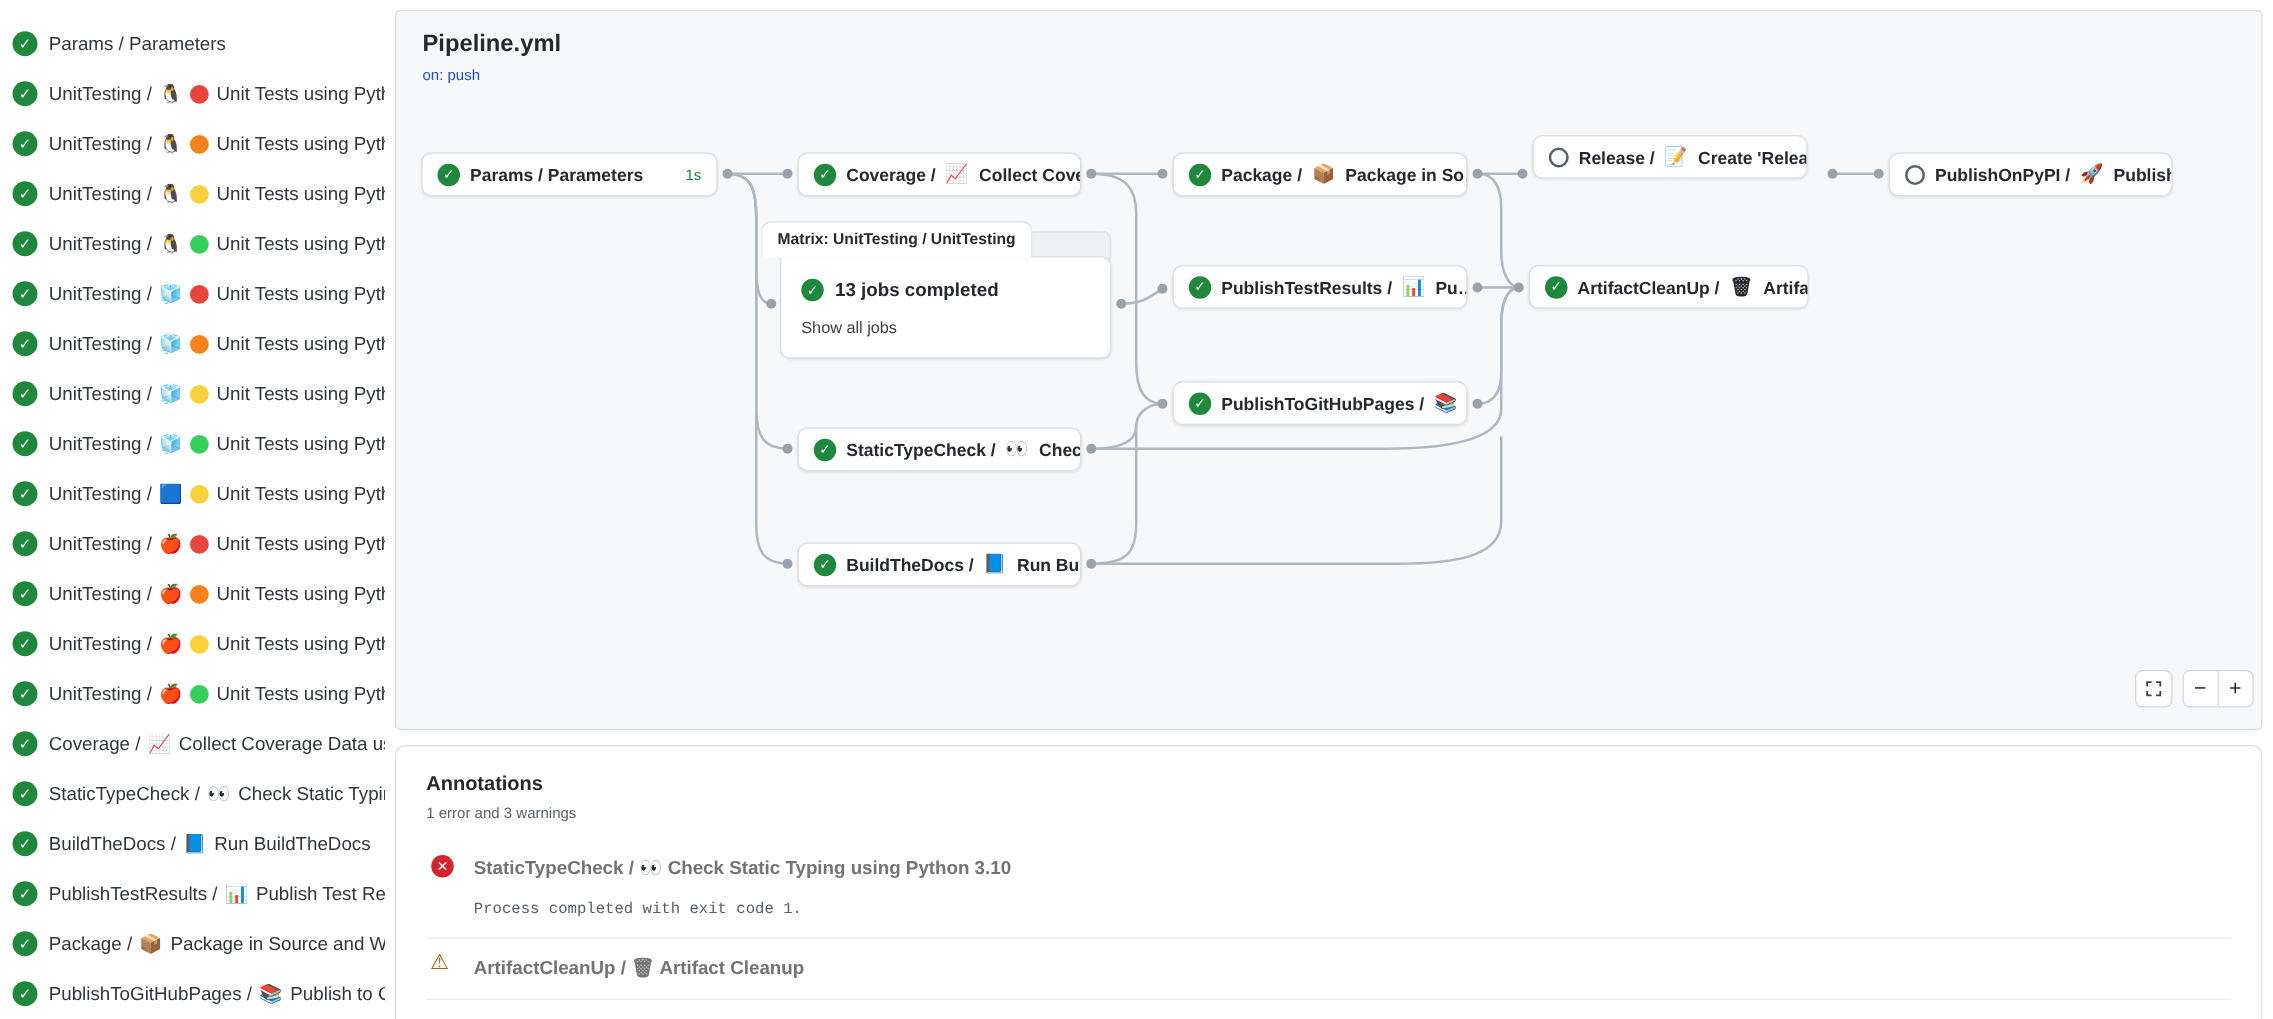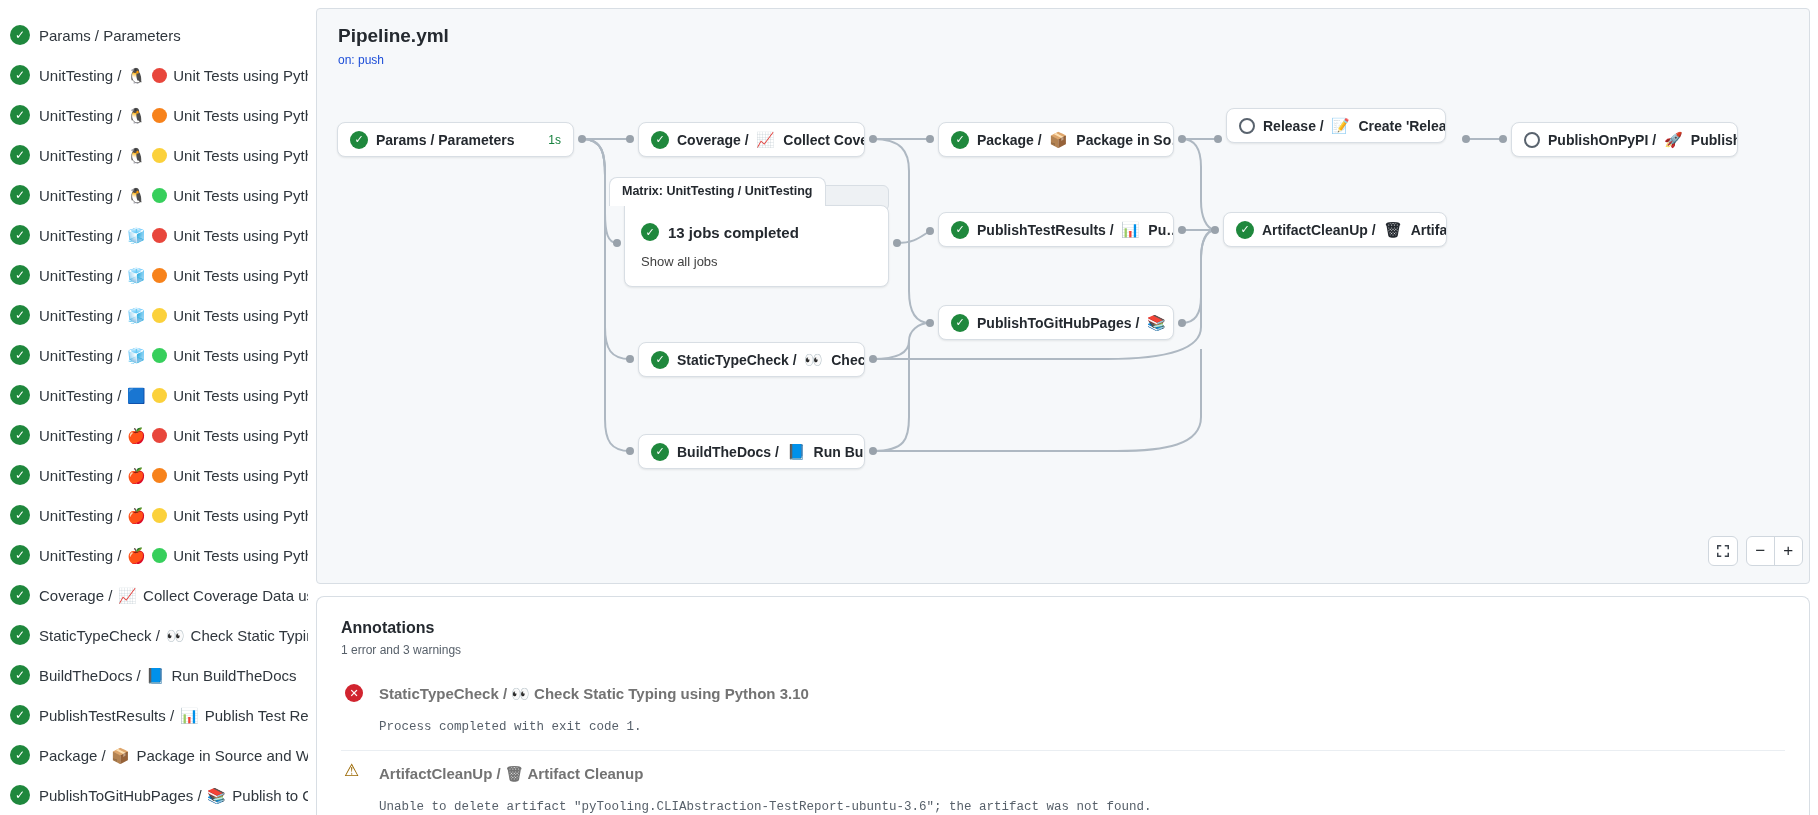--- a/index.html
+++ b/index.html
@@ -381,16 +381,15 @@
   <div class="ann-sub">1 error and 3 warnings</div>
   <div class="ann-list" id="annotation-list">
       <div class="ann-item">
         <span class="err-ic">✕</span>
         <div class="a-title">StaticTypeCheck / 👀 Check Static Typing using Python 3.10</div>
         <div class="a-msg">Process completed with exit code 1.</div>
       </div>
       <div class="ann-item">
         <span class="warn-ic">⚠</span>
         <div class="a-title">ArtifactCleanUp / 🗑 Artifact Cleanup</div>
-        <div class="a-msg">Unable to delete artifact "pyTooling.CLIAbstraction-TestReport-ubuntu-3.6"; the artifact was not found.</div>
       </div>
     </div>
 </div>
 
 </body></html>

